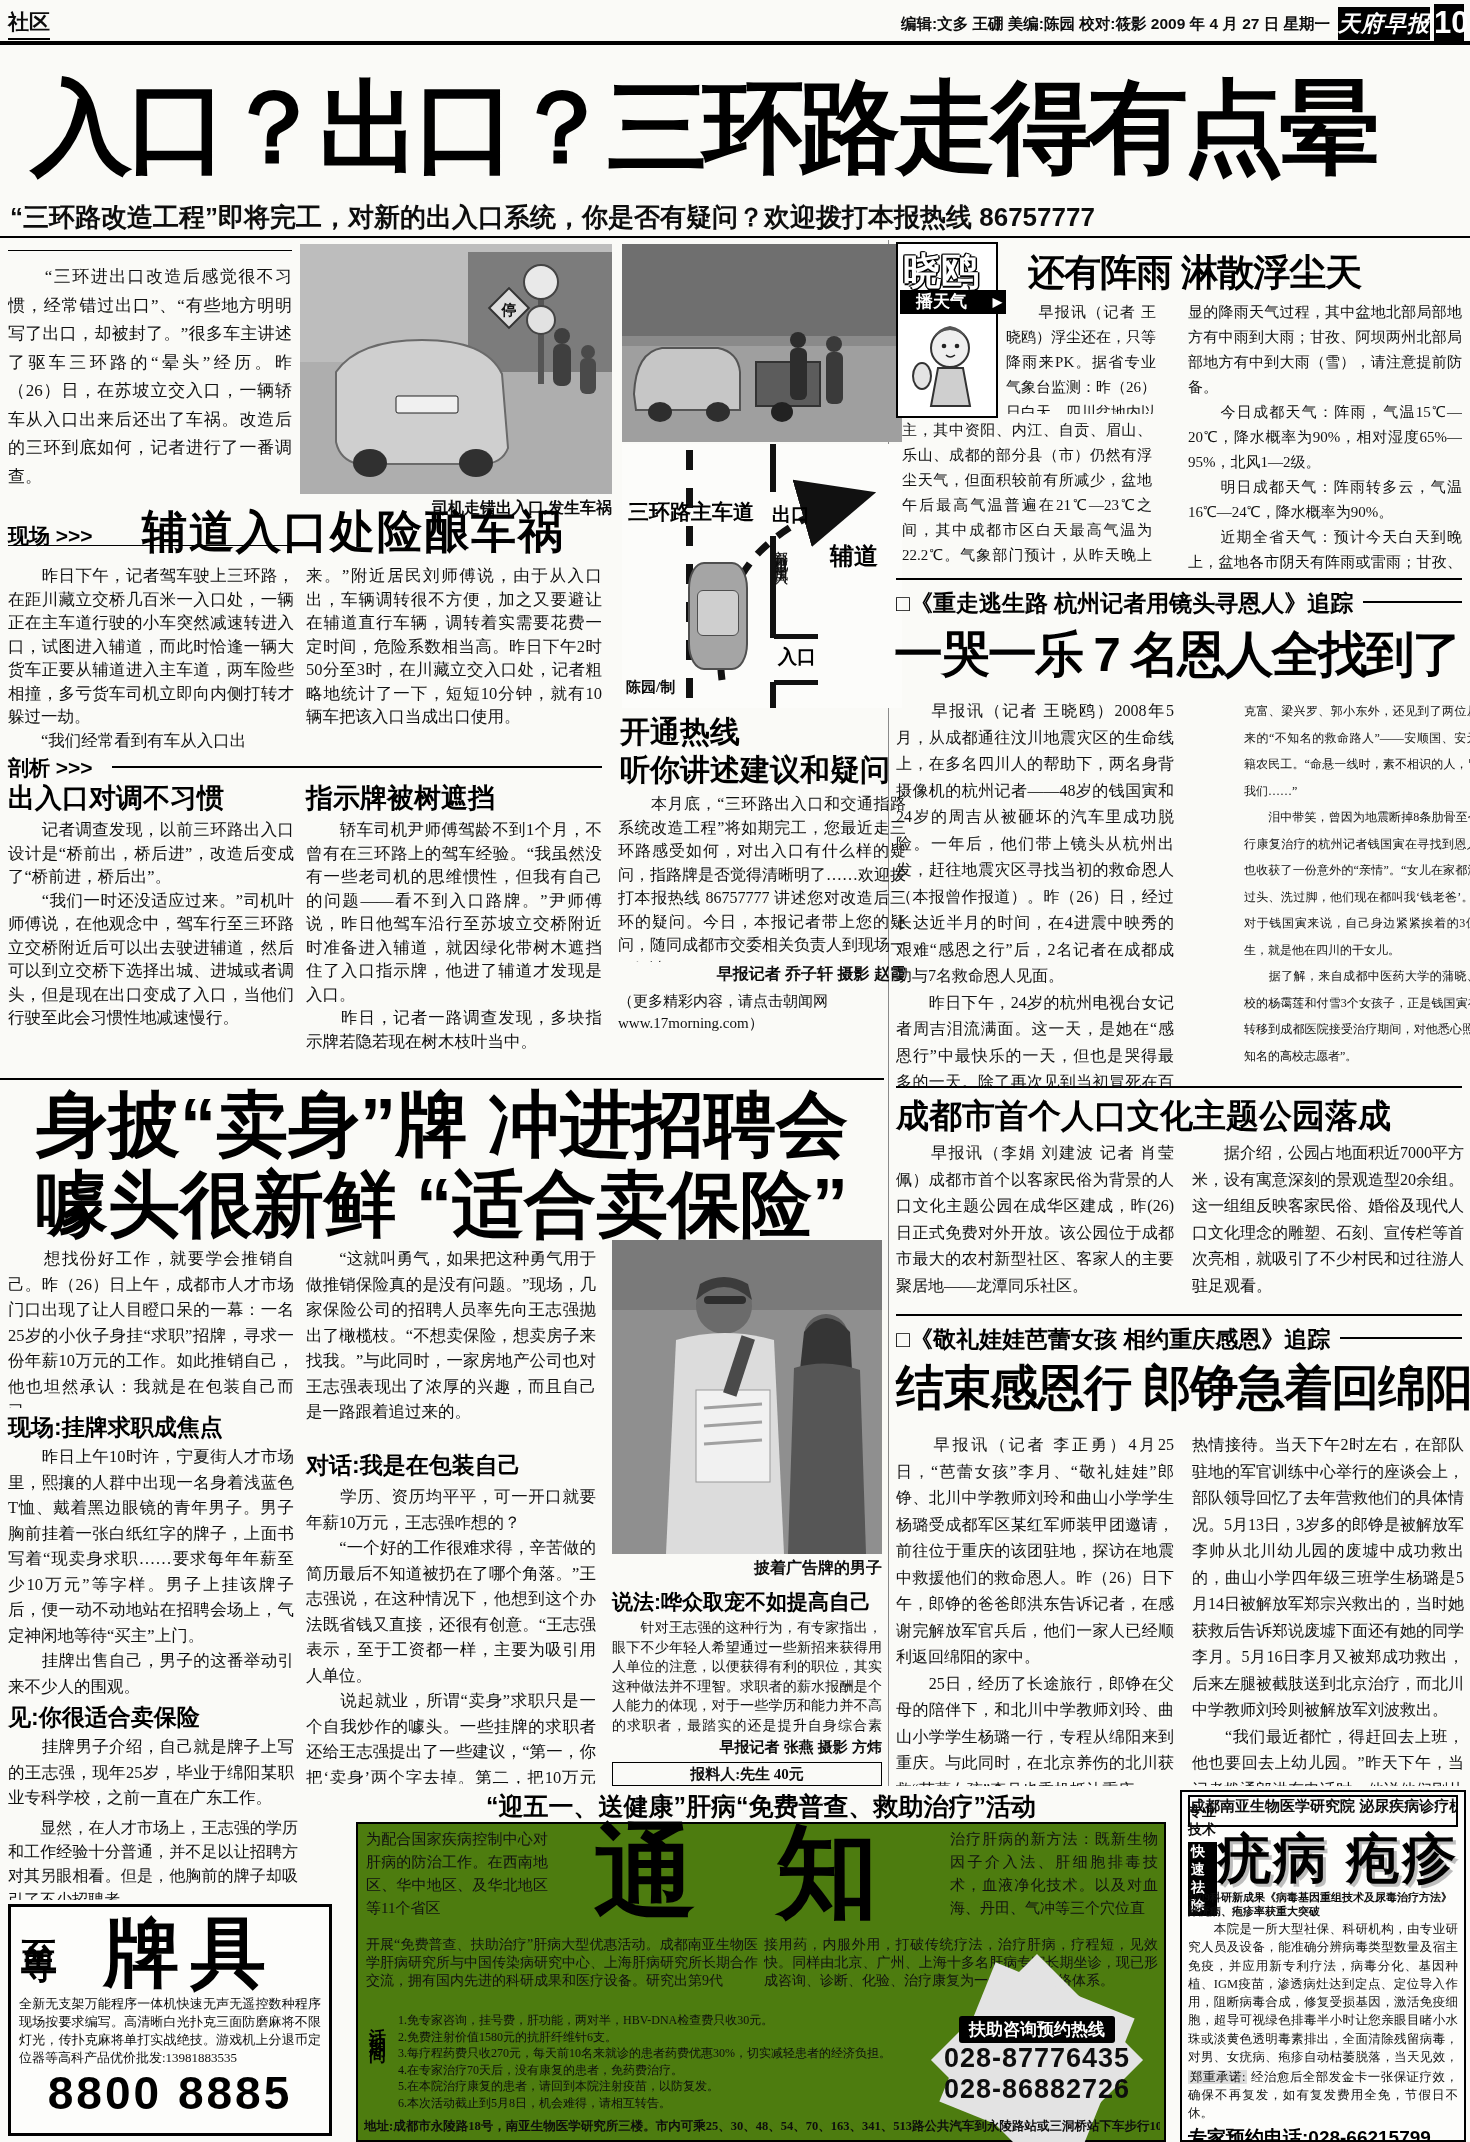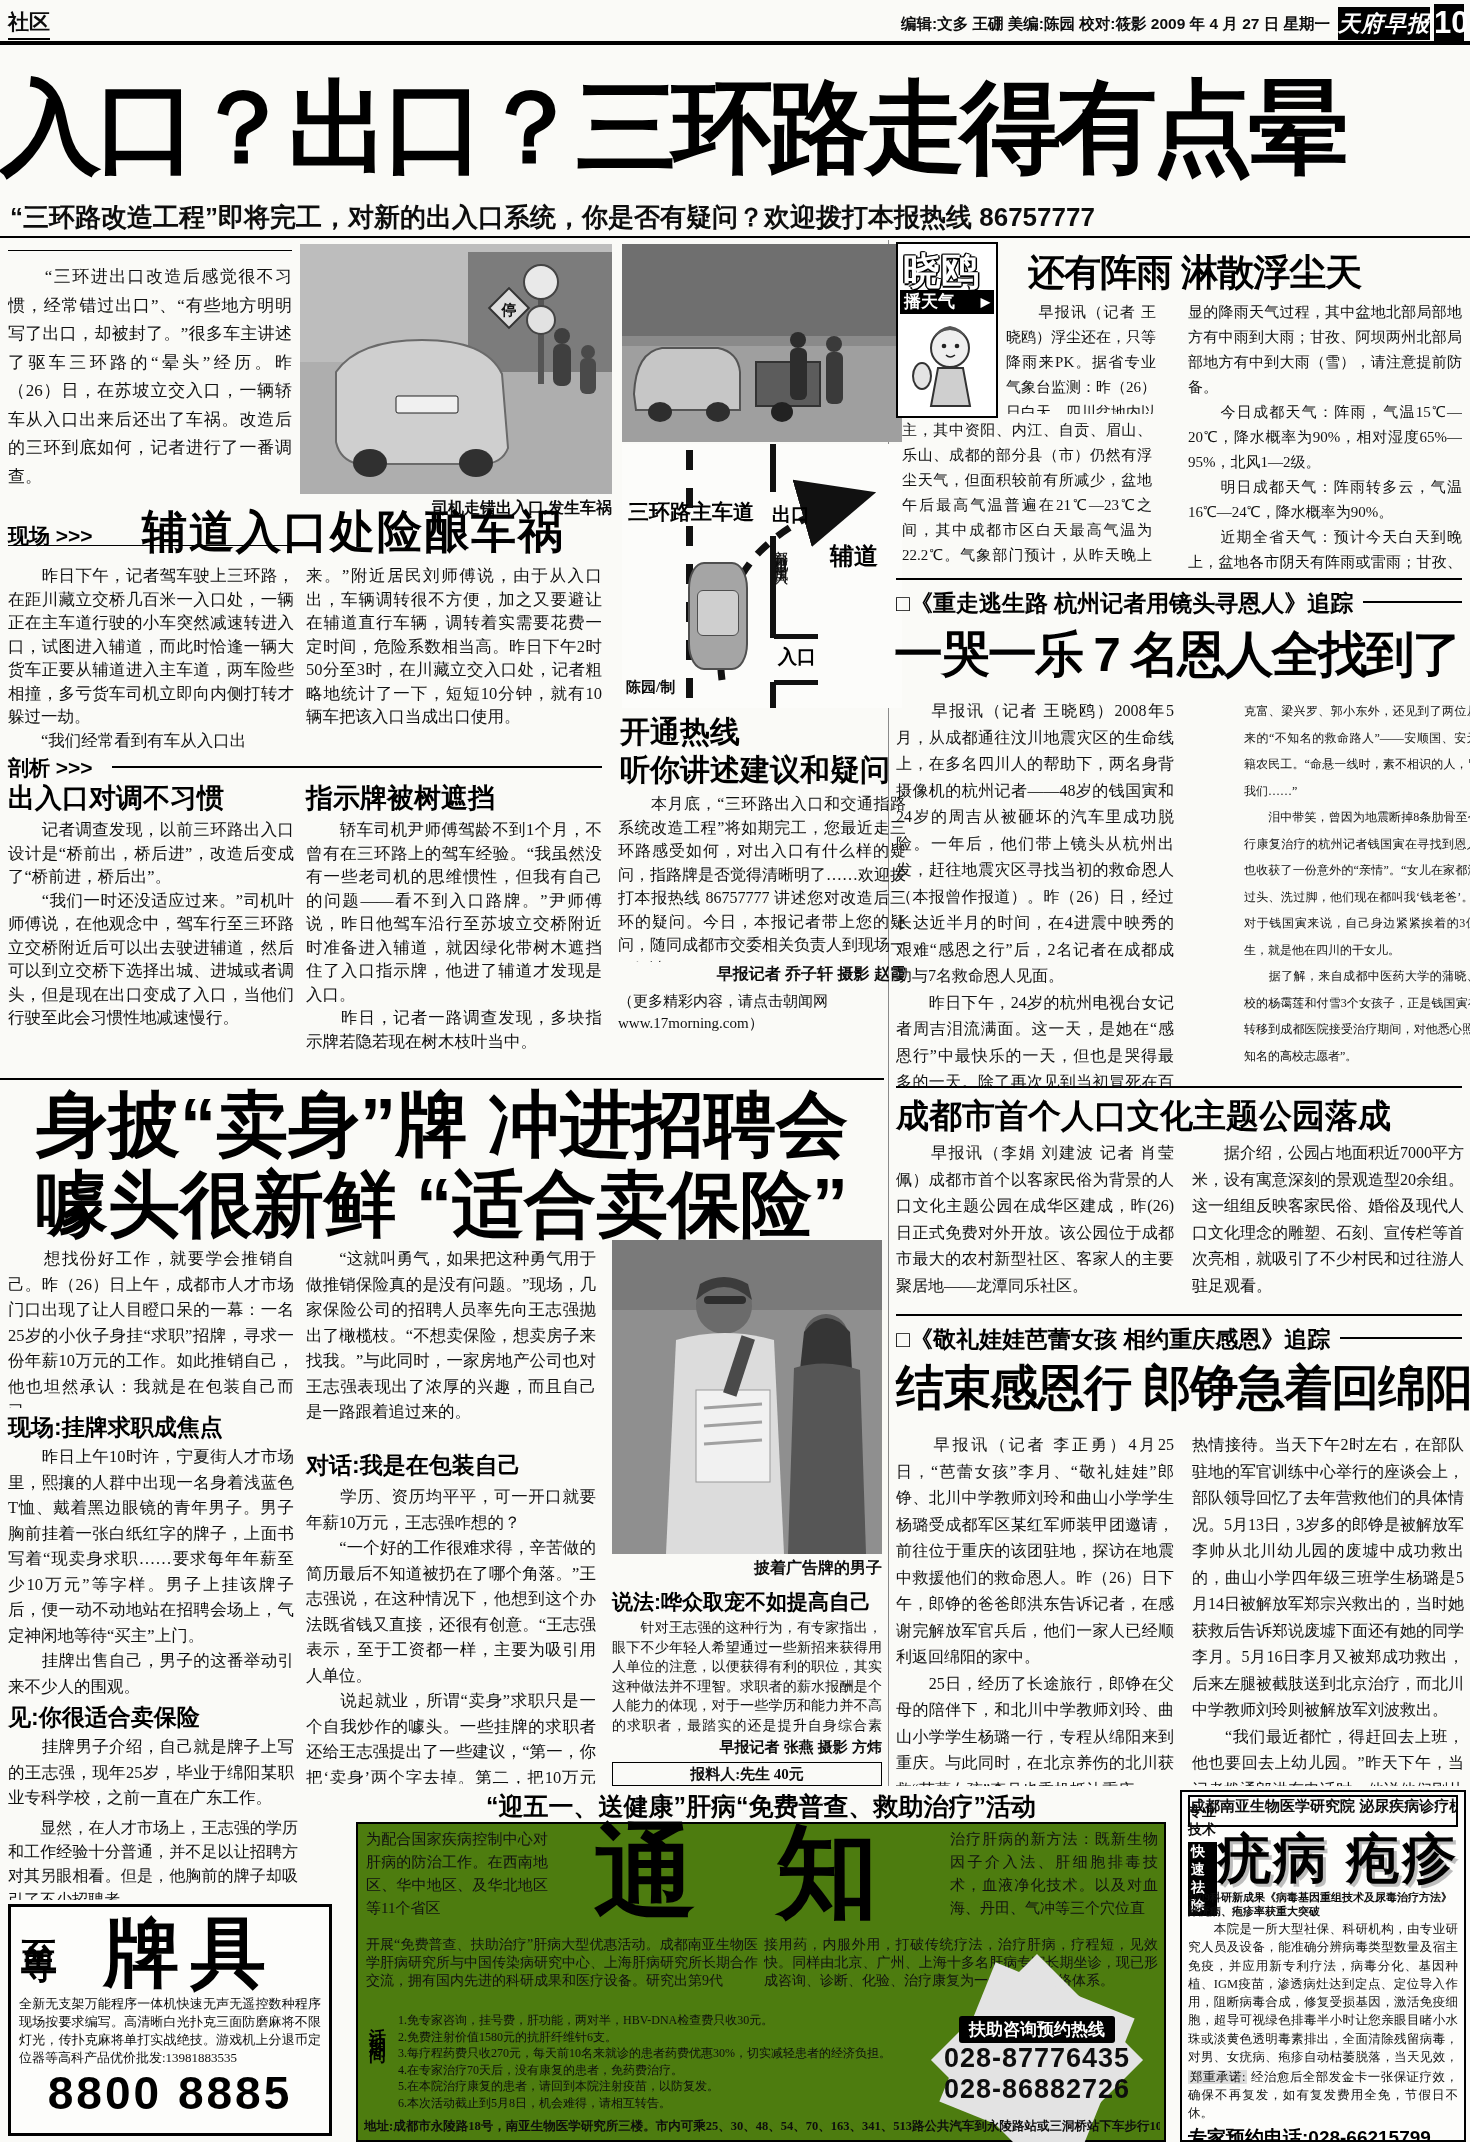--- a/index.html
+++ b/index.html
@@ -36,21 +36,21 @@
 <div class="page">
 
   <div class="a" style="left:6px;top:4px;width:1458px;height:36px">
     <span class="a" style="left:2px;top:4px;font:700 21px 'Liberation Serif',serif;border-bottom:2px solid #000;padding-bottom:2px">社区</span>
     <span class="a h" style="right:134px;top:10px;font-size:15.5px;white-space:nowrap">编辑:文多 王硼  美编:陈园 校对:筱影  2009 年 4 月 27 日 星期一</span>
     <span class="logo">天府早报</span>
     <span class="pageno">10</span>
   </div>
   <div class="a rule" style="left:0;top:41px;width:1470px;height:4px"></div>
 
-  <div class="a hh" style="left:0;top:56px;width:1406px;height:142px;font-size:101px;line-height:142px;letter-spacing:-5px;white-space:nowrap">入口？出口？三环路走得有点晕</div>
+  <div class="a hh" style="left:0;top:56px;width:1406px;height:142px;font-size:101px;line-height:142px;letter-spacing:-5px;text-align:center;white-space:nowrap">入口？出口？三环路走得有点晕</div>
   <div class="a h" style="left:10px;top:200px;width:1452px;font-size:26px;white-space:nowrap">“三环路改造工程”即将完工，对新的出入口系统，你是否有疑问？欢迎拨打本报热线 86757777</div>
   <div class="a rule" style="left:0;top:236px;width:1470px;height:2px"></div>
   <div class="a" style="left:888px;top:240px;width:1px;height:1546px;background:#8a8a8a"></div>
 
   <div class="a body" style="left:8px;top:250px;width:284px;height:270px;border-top:1.5px solid #000;border-bottom:1.5px solid #000;padding:12px 0;font-size:17px;line-height:28.5px">　　“三环进出口改造后感觉很不习惯，经常错过出口”、“有些地方明明写了出口，却被封了。”很多车主讲述了驱车三环路的“晕头”经历。昨（26）日，在苏坡立交入口，一辆轿车从入口出来后还出了车祸。改造后的三环到底如何，记者进行了一番调查。</div>
 
   <div class="a photo" style="left:300px;top:244px;width:312px;height:250px">
     <svg width="312" height="250">
       <rect width="312" height="250" fill="#aeaeae"></rect>
       <rect width="312" height="118" fill="#bdbdbd"></rect>
@@ -132,21 +132,21 @@
   <div class="a rule" style="left:0;top:1078px;width:884px;height:2px"></div>
 
   <div class="a hh" style="left:620px;top:712px;font-size:30px">开通热线</div>
   <div class="a hh" style="left:620px;top:750px;font-size:30px">听你讲述建议和疑问</div>
   <div class="a body" style="left:618px;top:792px;width:288px;height:170px;font-size:16px;line-height:23.5px">　　本月底，“三环路出入口和交通指路系统改造工程”将如期完工，您最近走三环路感受如何，对出入口有什么样的疑问，指路牌是否觉得清晰明了……欢迎拨打本报热线 86757777 讲述您对改造后三环的疑问。今日，本报记者带上您的疑问，随同成都市交委相关负责人到现场一一解读。</div>
   <div class="a h" style="left:618px;top:964px;width:288px;font-size:16px;text-align:right">早报记者 乔子轩 摄影 赵霞</div>
   <div class="a" style="left:618px;top:990px;width:288px;font:15px/22px 'Liberation Serif',serif">（更多精彩内容，请点击朝闻网 www.17morning.com）</div>
 
   <div class="a" style="left:896px;top:242px;width:98px;height:172px;border:2.5px solid #000;border-radius:0;background:#fff">
     <span class="a hh" style="left:5px;top:2px;font-size:38px;color:#fff;text-shadow:-1.5px 0 #000,1.5px 0 #000,0 -1.5px #000,0 1.5px #000,1px 1px #000,-1px -1px #000">晓鸥</span>
-    <div class="a" style="left:2px;top:46px;width:90px;height:24px;background:#000;color:#fff;font:900 17px/24px 'Liberation Sans',sans-serif;padding-left:4px">
+    <div class="a" style="left:2px;top:46px;width:90px;height:24px;background:#000;color:#fff;font:900 17px/24px 'Liberation Sans',sans-serif;padding-left:16px">
       <span>播天气</span>
       <span style="float:right;margin-right:4px;font-size:12px">▶</span>
     </div>
     <svg class="a" style="left:6px;top:74px" width="84" height="92">
       <circle cx="46" cy="30" r="19" fill="#efefef" stroke="#333" stroke-width="2"></circle>
       <path d="M29 20 Q46 4 63 20 Q58 10 46 8 Q34 10 29 20 Z" fill="#555"></path>
       <circle cx="40" cy="28" r="2.3" fill="#222"></circle>
         <circle cx="53" cy="28" r="2.3" fill="#222"></circle>
       <path d="M42 37 Q46 41 51 37" stroke="#222" fill="none" stroke-width="1.5"></path>
       <path d="M34 50 L59 50 L66 88 L27 88 Z" fill="#cfcfcf" stroke="#333" stroke-width="2"></path>

